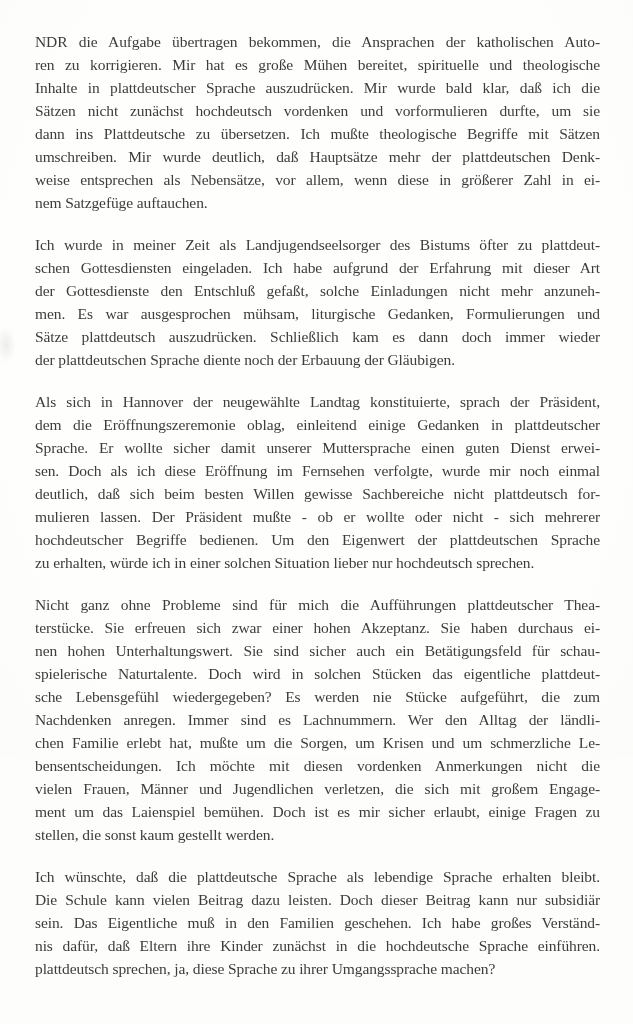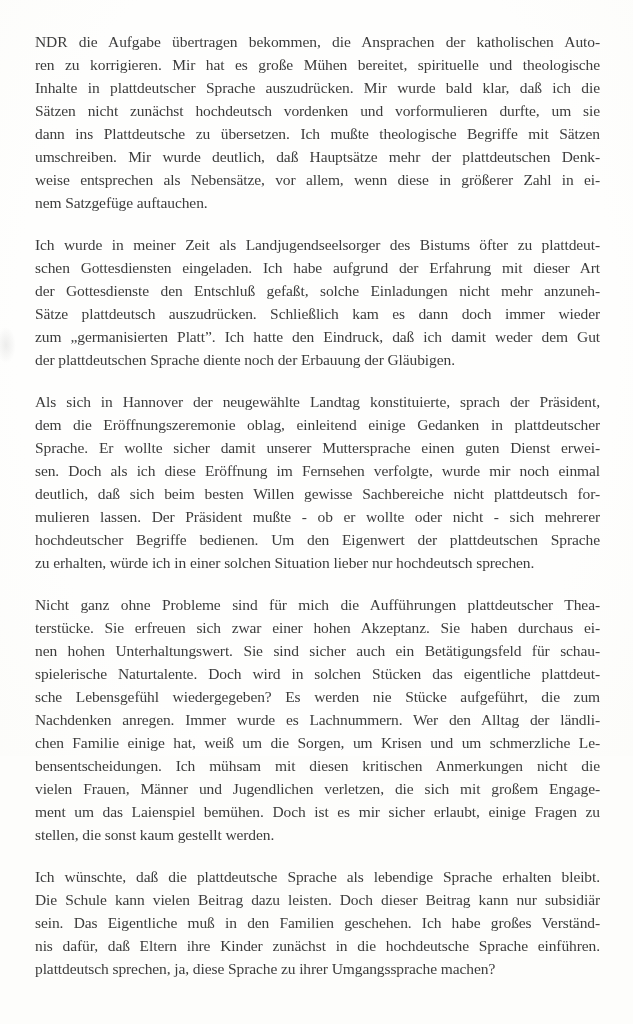--- a/index.html
+++ b/index.html
@@ -62,43 +62,43 @@
         <div class="line">Sätzen nicht zunächst hochdeutsch vordenken und vorformulieren durfte, um sie</div>
         <div class="line">dann ins Plattdeutsche zu übersetzen. Ich mußte theologische Begriffe mit Sätzen</div>
         <div class="line">umschreiben. Mir wurde deutlich, daß Hauptsätze mehr der plattdeutschen Denk-</div>
         <div class="line">weise entsprechen als Nebensätze, vor allem, wenn diese in größerer Zahl in ei-</div>
         <div class="line end">nem Satzgefüge auftauchen.</div>
       </div>
       <div class="para">
         <div class="line">Ich wurde in meiner Zeit als Landjugendseelsorger des Bistums öfter zu plattdeut-</div>
         <div class="line">schen Gottesdiensten eingeladen. Ich habe aufgrund der Erfahrung mit dieser Art</div>
         <div class="line">der Gottesdienste den Entschluß gefaßt, solche Einladungen nicht mehr anzuneh-</div>
+        <div class="line">men. Es war ausgesprochen mühsam, liturgische Gedanken, Formulierungen und</div>
         <div class="line">Sätze plattdeutsch auszudrücken. Schließlich kam es dann doch immer wieder</div>
-        <div class="line">zum „germanisierten Platt”. Ich hatte den Eindruck, daß ich damit weder dem Gut</div>
         <div class="line end">der plattdeutschen Sprache diente noch der Erbauung der Gläubigen.</div>
       </div>
       <div class="para">
         <div class="line">Als sich in Hannover der neugewählte Landtag konstituierte, sprach der Präsident,</div>
         <div class="line">dem die Eröffnungszeremonie oblag, einleitend einige Gedanken in plattdeutscher</div>
         <div class="line">Sprache. Er wollte sicher damit unserer Muttersprache einen guten Dienst erwei-</div>
         <div class="line">sen. Doch als ich diese Eröffnung im Fernsehen verfolgte, wurde mir noch einmal</div>
         <div class="line">deutlich, daß sich beim besten Willen gewisse Sachbereiche nicht plattdeutsch for-</div>
         <div class="line">mulieren lassen. Der Präsident mußte - ob er wollte oder nicht - sich mehrerer</div>
         <div class="line">hochdeutscher Begriffe bedienen. Um den Eigenwert der plattdeutschen Sprache</div>
         <div class="line end">zu erhalten, würde ich in einer solchen Situation lieber nur hochdeutsch sprechen.</div>
       </div>
       <div class="para">
         <div class="line">Nicht ganz ohne Probleme sind für mich die Aufführungen plattdeutscher Thea-</div>
         <div class="line">terstücke. Sie erfreuen sich zwar einer hohen Akzeptanz. Sie haben durchaus ei-</div>
         <div class="line">nen hohen Unterhaltungswert. Sie sind sicher auch ein Betätigungsfeld für schau-</div>
         <div class="line">spielerische Naturtalente. Doch wird in solchen Stücken das eigentliche plattdeut-</div>
         <div class="line">sche Lebensgefühl wiedergegeben? Es werden nie Stücke aufgeführt, die zum</div>
-        <div class="line">Nachdenken anregen. Immer wurde es Lachnummern. Wer den Alltag der ländli-</div>
-        <div class="line">chen Familie einige hat, weiß um die Sorgen, um Krisen und um schmerzliche Le-</div>
-        <div class="line">bensentscheidungen. Ich mühsam mit diesen kritischen Anmerkungen nicht die</div>
+        <div class="line">Nachdenken anregen. Immer sind es Lachnummern. Wer den Alltag der ländli-</div>
+        <div class="line">chen Familie erlebt hat, mußte um die Sorgen, um Krisen und um schmerzliche Le-</div>
+        <div class="line">bensentscheidungen. Ich möchte mit diesen vordenken Anmerkungen nicht die</div>
         <div class="line">vielen Frauen, Männer und Jugendlichen verletzen, die sich mit großem Engage-</div>
         <div class="line">ment um das Laienspiel bemühen. Doch ist es mir sicher erlaubt, einige Fragen zu</div>
         <div class="line end">stellen, die sonst kaum gestellt werden.</div>
       </div>
       <div class="para">
         <div class="line">Ich wünschte, daß die plattdeutsche Sprache als lebendige Sprache erhalten bleibt.</div>
         <div class="line">Die Schule kann vielen Beitrag dazu leisten. Doch dieser Beitrag kann nur subsidiär</div>
         <div class="line">sein. Das Eigentliche muß in den Familien geschehen. Ich habe großes Verständ-</div>
         <div class="line">nis dafür, daß Eltern ihre Kinder zunächst in die hochdeutsche Sprache einführen.</div>
         <div class="line end">plattdeutsch sprechen, ja, diese Sprache zu ihrer Umgangssprache machen?</div>

